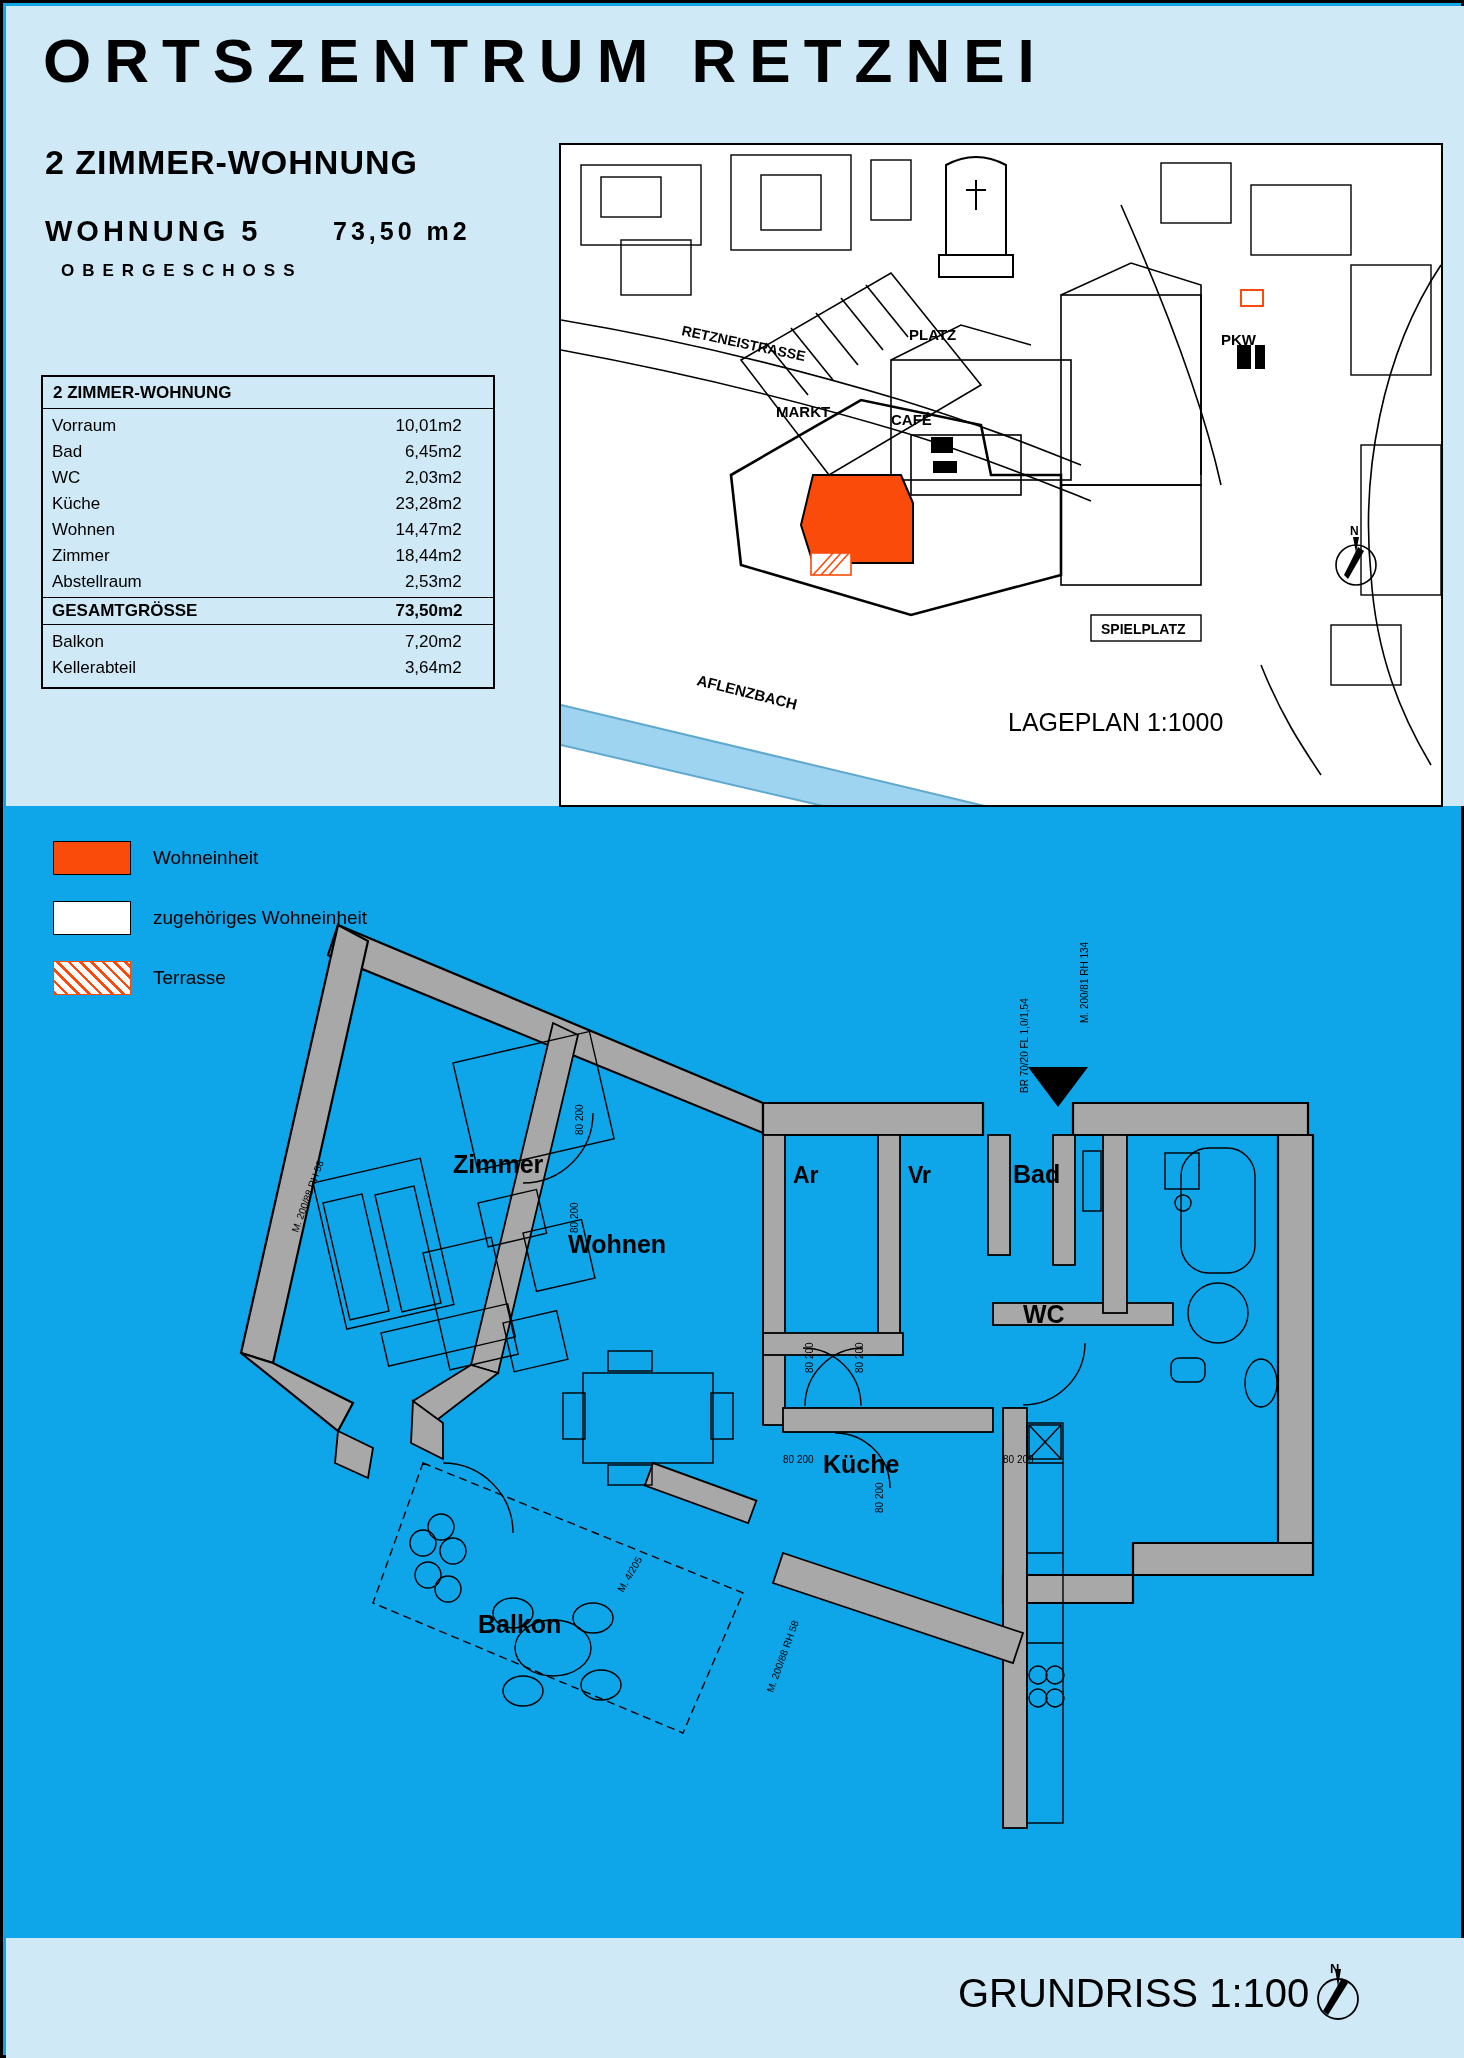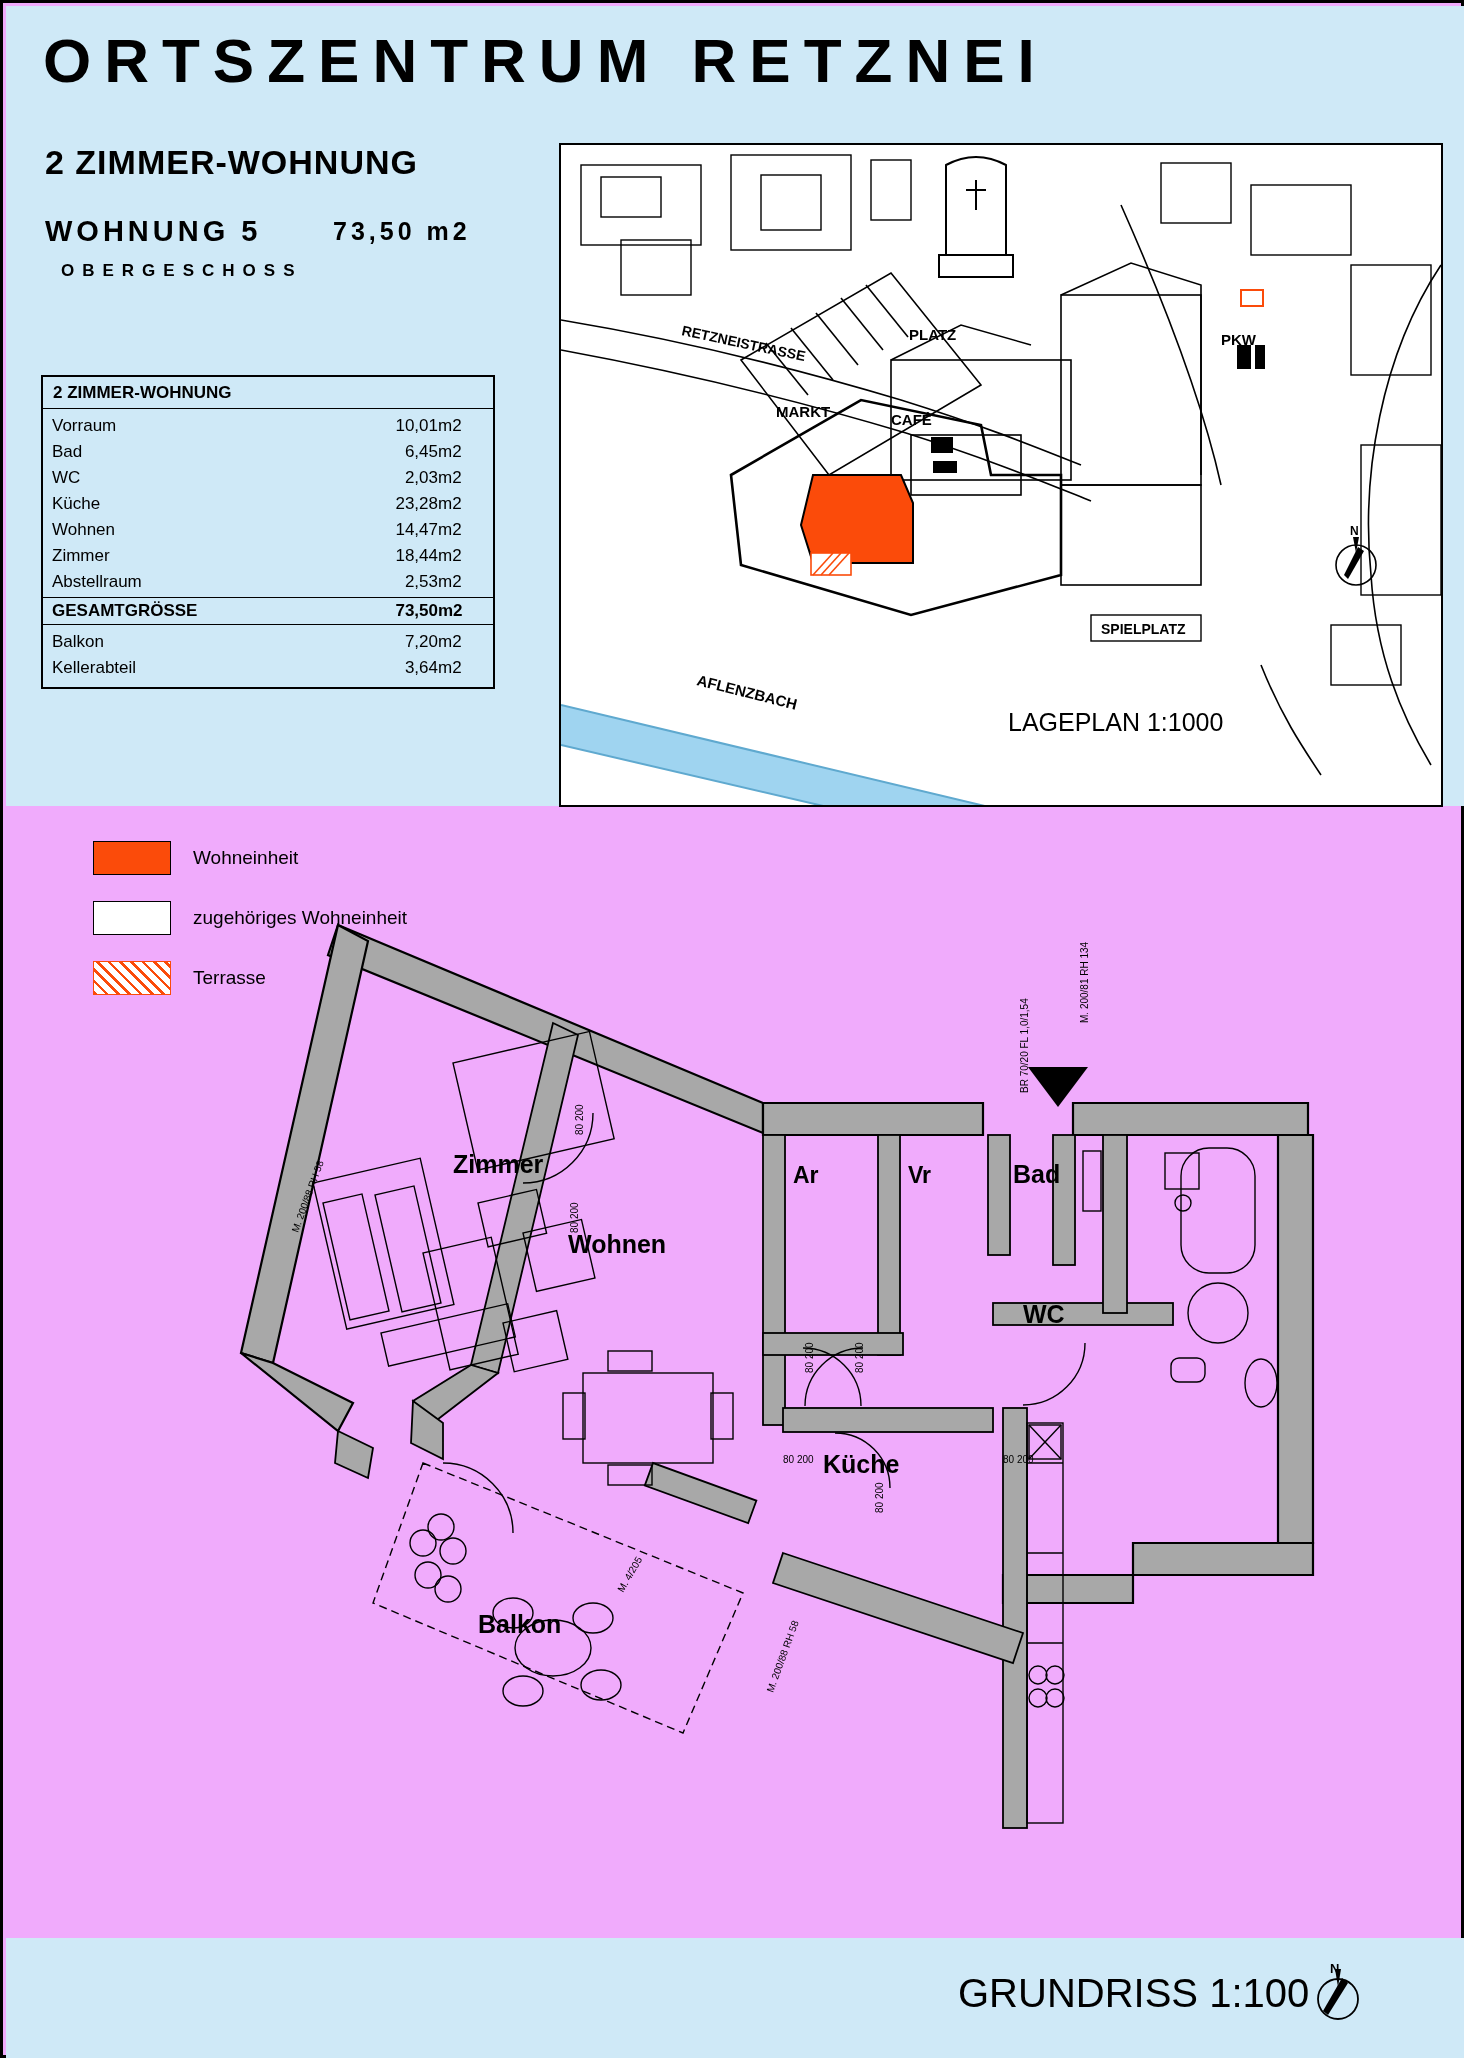--- a/index.html
+++ b/index.html
@@ -5,21 +5,21 @@
   html,body{margin:0;padding:0;}
   body{
     width:1464px;height:2058px;
     background:#ffffff;
     font-family:"Liberation Sans", sans-serif;
     position:relative;
     overflow:hidden;
   }
   .page{
     position:absolute;left:0;top:0;width:1464px;height:2058px;
-    border:3px solid #000;box-sizing:border-box;background:#f0abfc;
+    border:3px solid #000;box-sizing:border-box;background:#0ea5e9;
   }
   
   .header-band{
     position:absolute;left:3px;top:3px;width:1458px;height:800px;
     background:#cfe9f7;
   }
   .title{
     position:absolute;left:40px;top:22px;
     font-size:62px;letter-spacing:13px;font-weight:bold;color:#000;
     white-space:nowrap;
@@ -57,21 +57,21 @@
   .area-row .nm{flex:1;}
   .area-row .vl{width:78px;text-align:right;}
   .area-row .un{width:42px;text-align:left;padding-right:4px;}
   .area-sum{
     border-top:1.5px solid #000;border-bottom:1.5px solid #000;
     font-weight:bold;
   }
   .area-extra{padding:4px 0 6px 0;}
   
   .legend{position:absolute;left:50px;top:838px;}
-  .legend-row{display:flex;align-items:center;margin-bottom:26px;margin-left:40px;}
+  .legend-row{display:flex;align-items:center;margin-bottom:26px;}
   .sw{width:78px;height:34px;border:1.6px solid #000;box-sizing:border-box;margin-right:22px;}
   .sw-fill{background:#fb4b0a;border-color:#000;}
   .sw-empty{background:#fff;}
   .sw-hatch{
     background:
       repeating-linear-gradient(45deg,#fb4b0a 0 2.5px,#fff 2.5px 8px);
     border-color:#fb4b0a;
   }
   .legend-label{font-size:19px;color:#000;}
   

